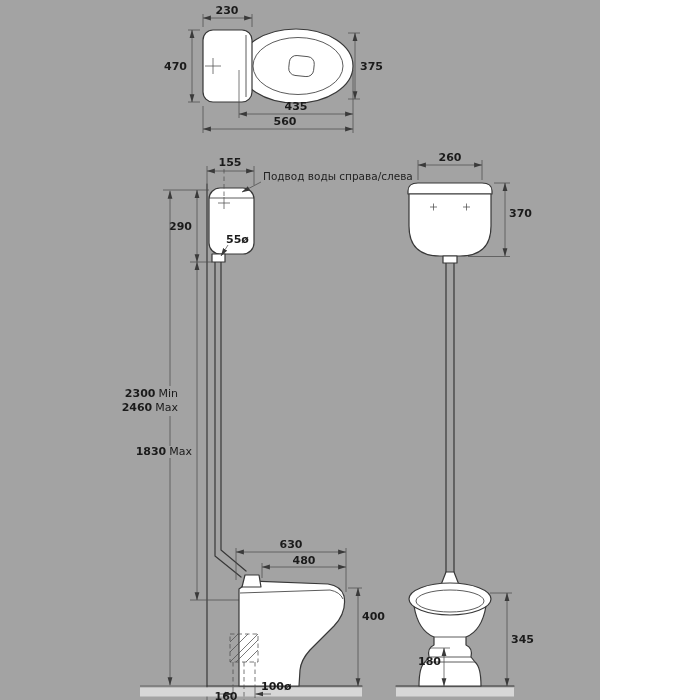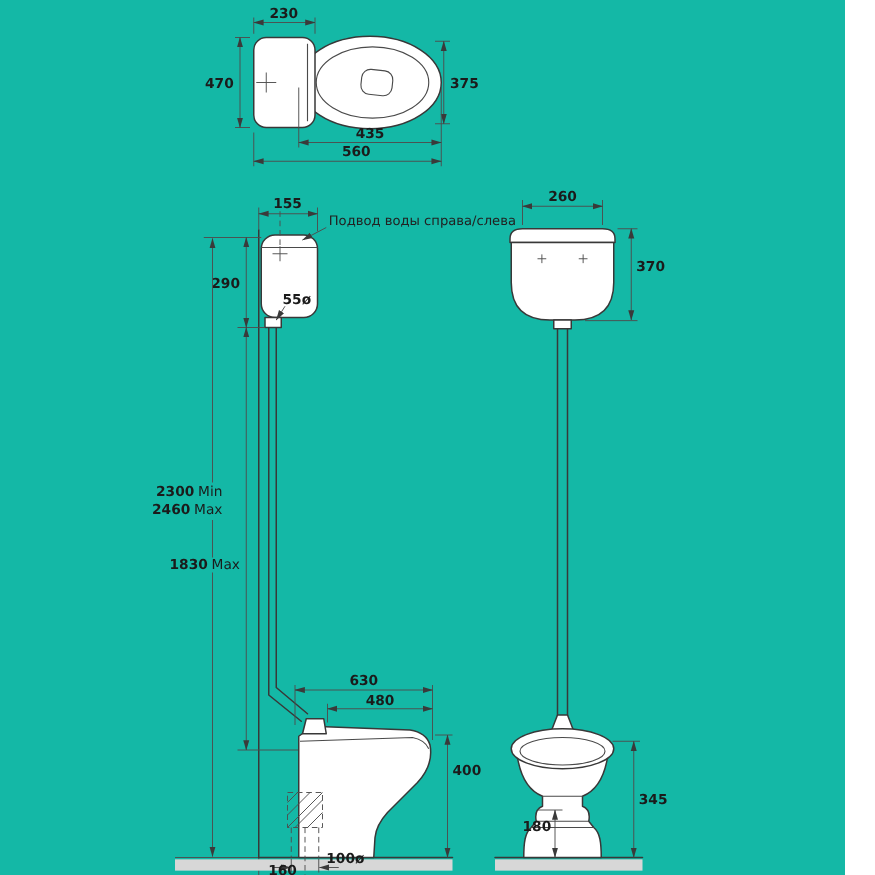--- a/index.html
+++ b/index.html
@@ -1,16 +1,16 @@
 <!DOCTYPE html>
 <html><head>
 <meta charset="utf-8">
 <style>
   html,body { margin:0; padding:0; background:#ffffff; }
-  .page { width:676px; height:700px; background:#14b8a6; position:relative; overflow:hidden; }
+  .page { width:600px; height:700px; background:#a3a3a3; position:relative; overflow:hidden; }
   svg { display:block; }
   svg text {
     font-family:"DejaVu Sans","Liberation Sans",sans-serif;
     font-size:11px; font-weight:bold; fill:#1b1b1b;
   }
   svg text.anno { font-size:10.5px; font-weight:normal; fill:#222; }
   svg tspan.unit { font-weight:normal; }
   .o  { fill:none; stroke:#383838; stroke-width:1.2; stroke-linejoin:round; stroke-linecap:round; }
   .ow { fill:#ffffff; stroke:#383838; stroke-width:1.2; stroke-linejoin:round; }
   .t2 { fill:none; stroke:#4a4a4a; stroke-width:0.9; }

